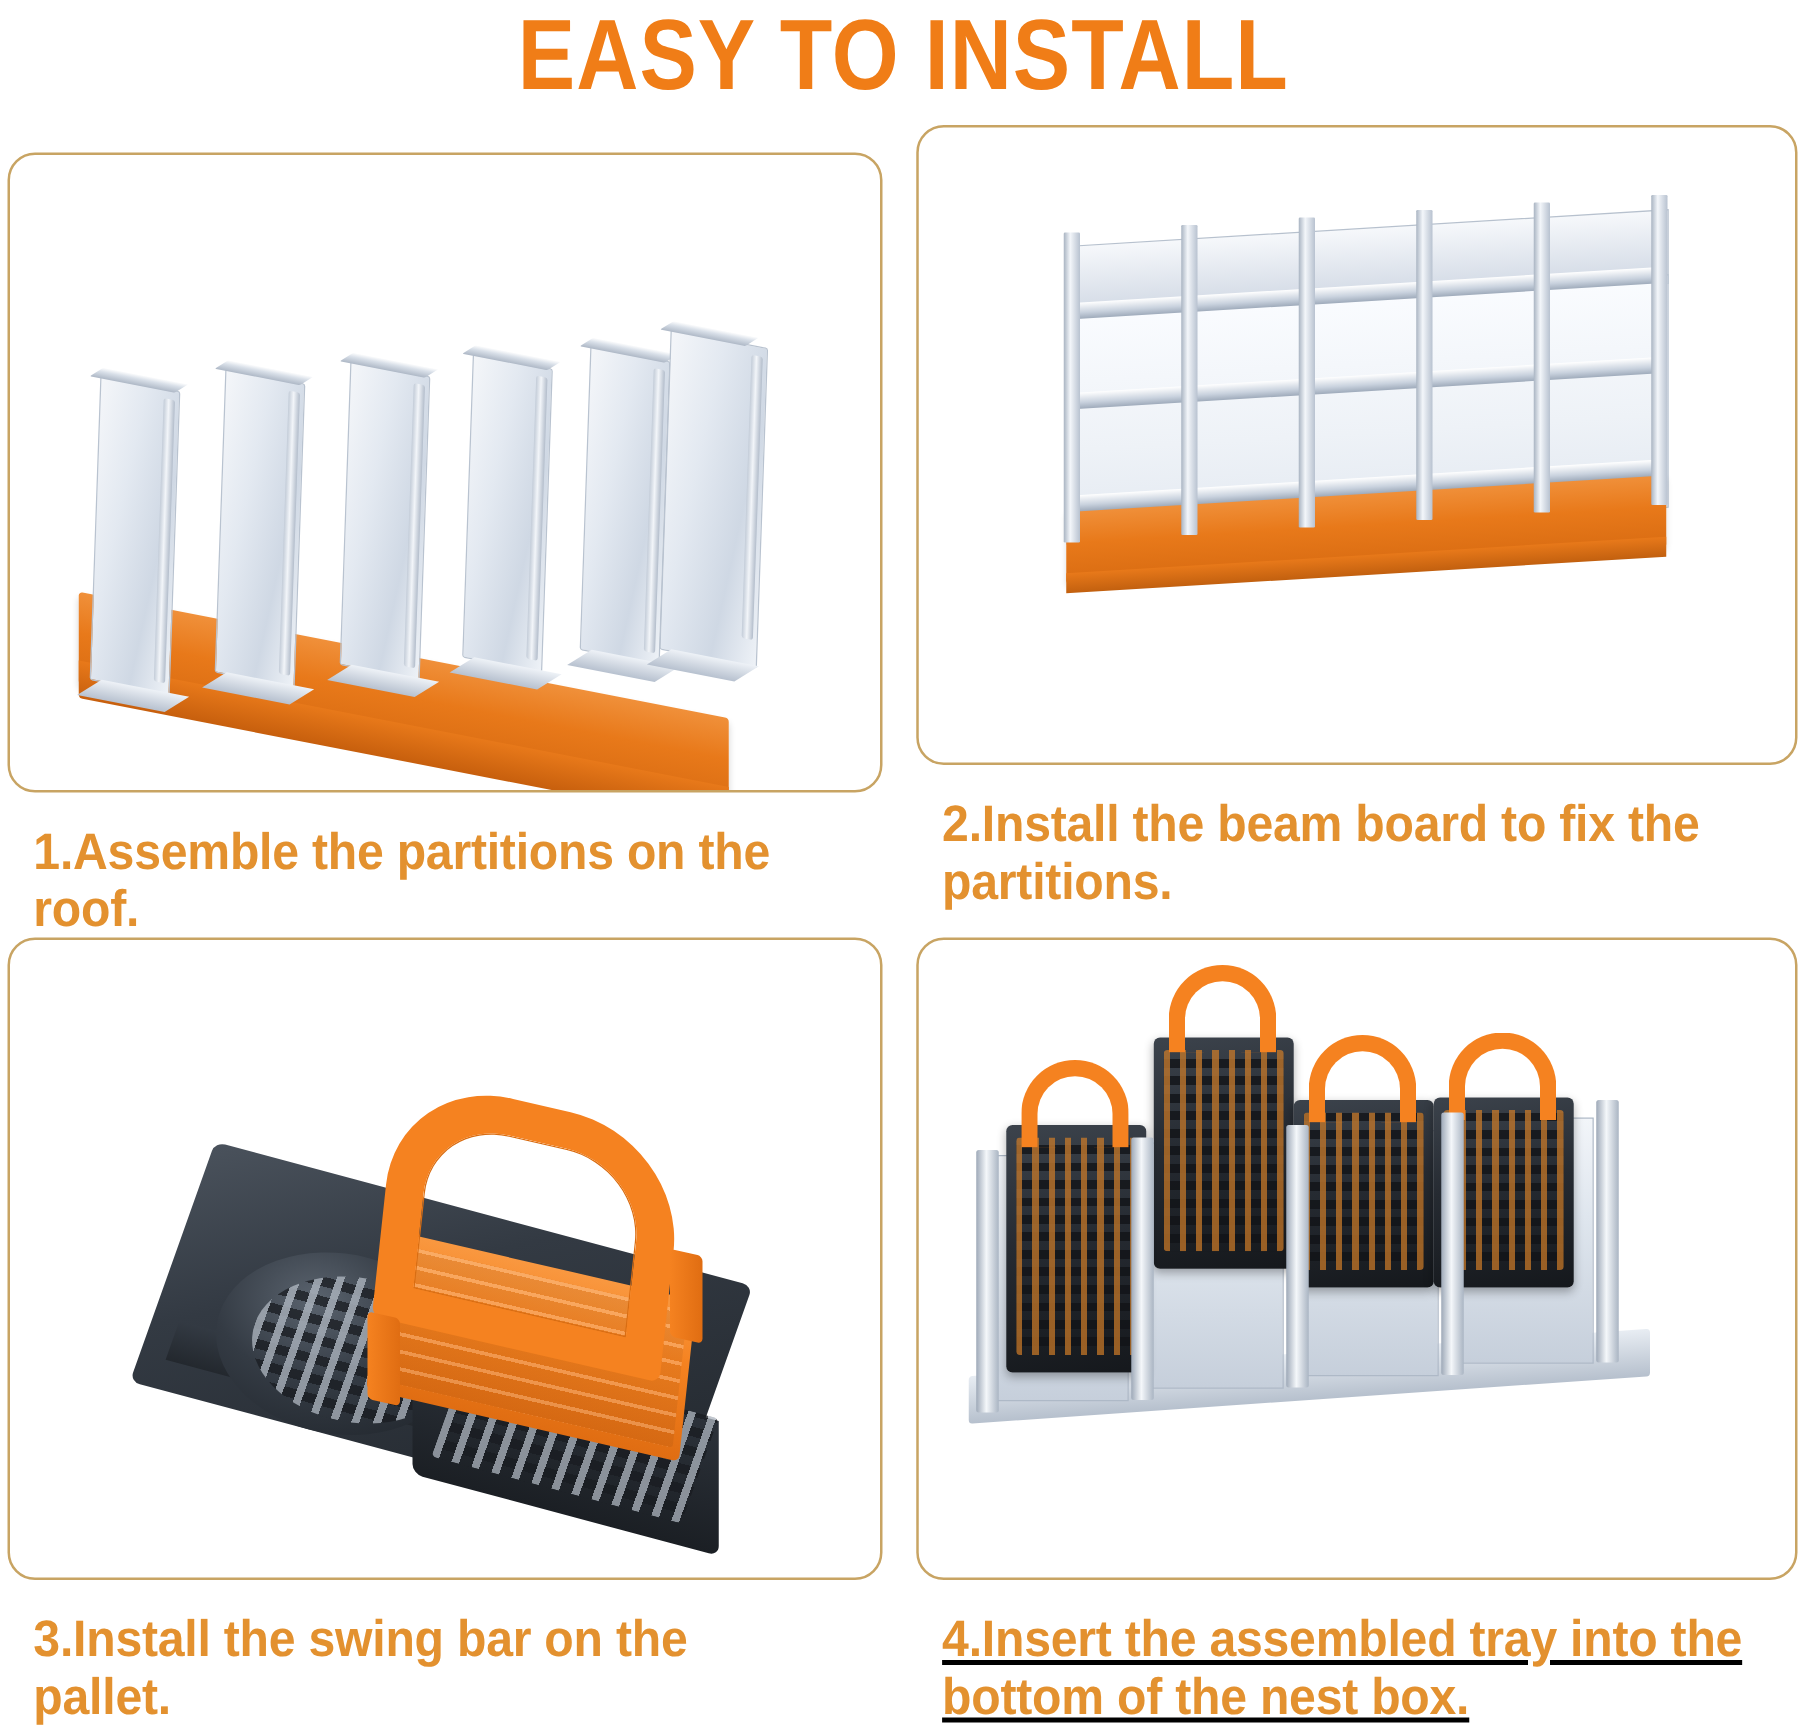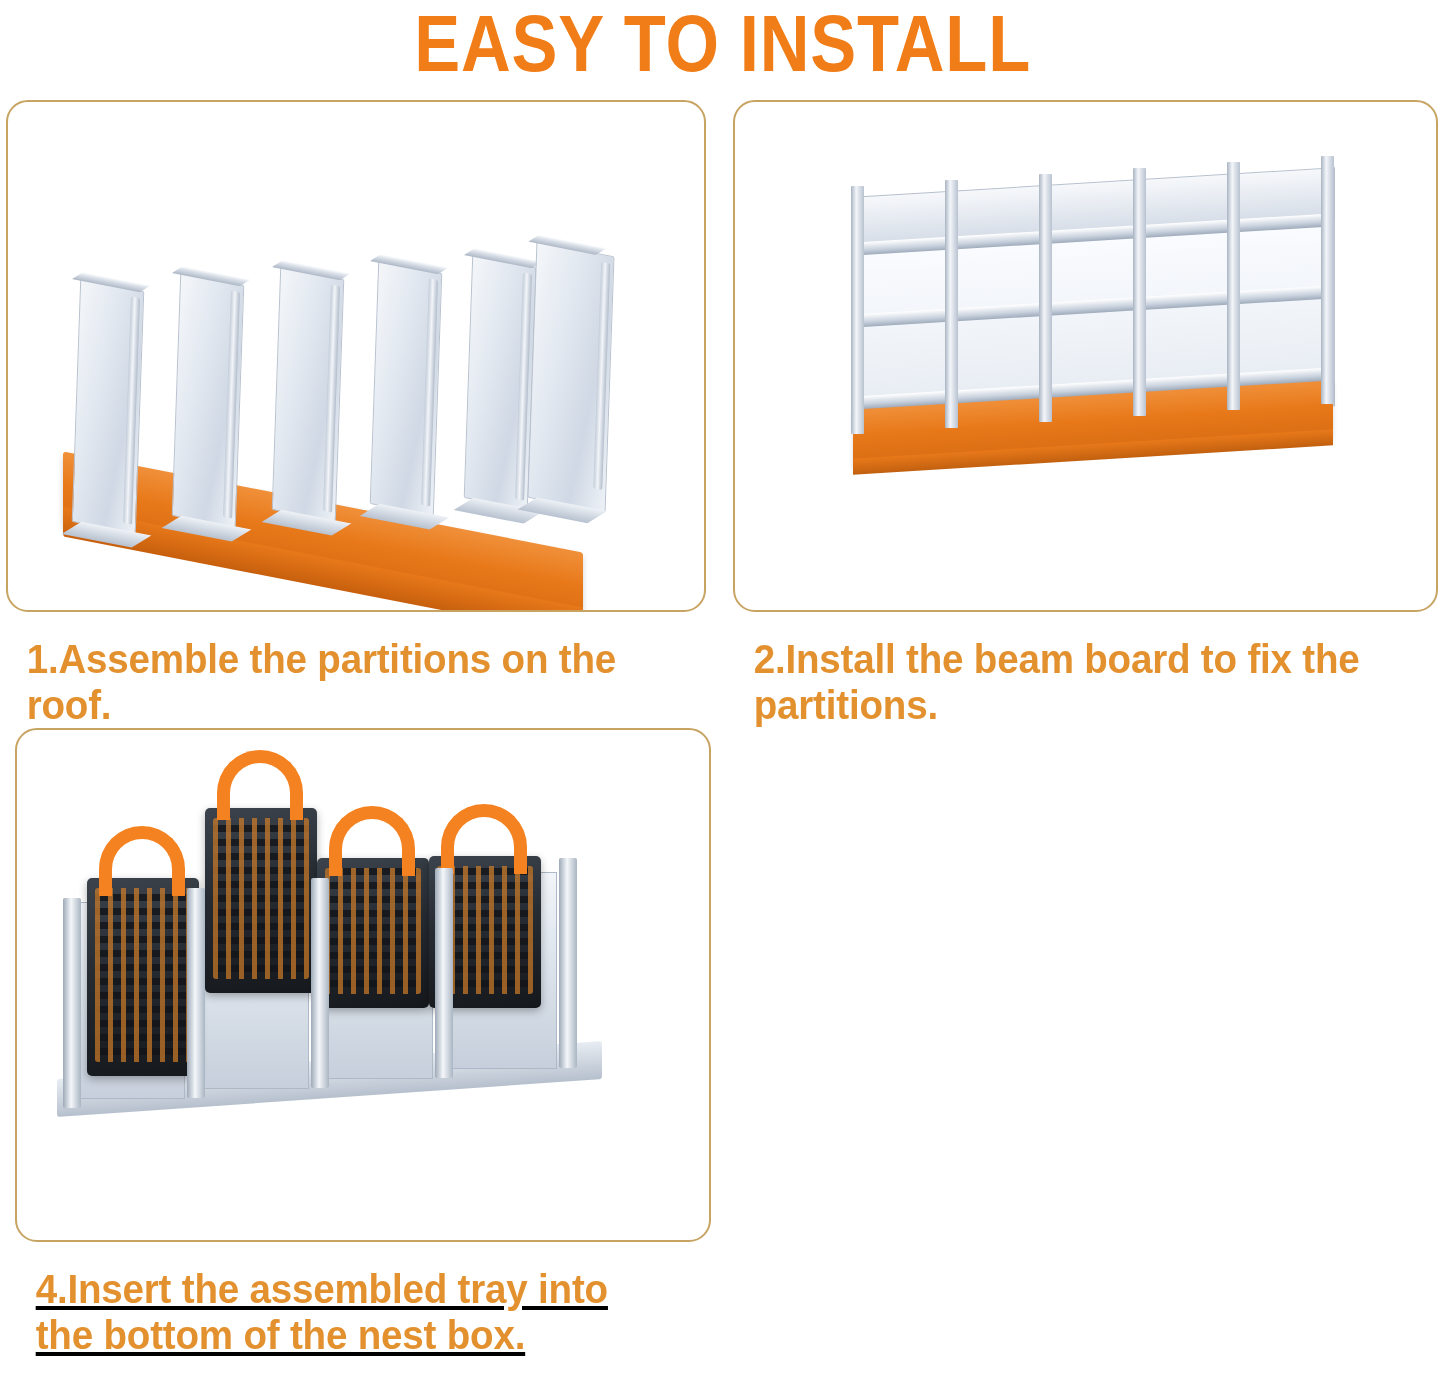--- a/index.html
+++ b/index.html
@@ -44,21 +44,21 @@
     width: 1445px;
     display: grid;
     grid-template-columns: 718px 727px;
     grid-template-rows: auto auto;
   }
   .step-cell {
     box-sizing: border-box;
     display: flex;
     flex-direction: column;
   }
-  .cell-r1c1 { padding: 0 12px 0 6px; }
+  .cell-r1c1 { padding: 0 12px 0 6px; margin-top: 22px; }
   .cell-r1c2 { padding: 0 7px 0 15px; }
   .cell-r2c1 { padding: 0 12px 0 6px; }
   .cell-r2c2 { padding: 0 7px 0 15px; text-decoration: underline; }
 
   .photo-frame {
     border: 2px solid #C8A463;
     border-radius: 22px;
     background: #ffffff;
     position: relative;
     overflow: hidden;
@@ -390,20 +390,37 @@
           <div class="p2-post" style="left:196px; top:-8px;"></div>
           <div class="p2-post" style="left:290px; top:-14px;"></div>
           <div class="p2-post" style="left:384px; top:-20px;"></div>
           <div class="p2-post" style="left:478px; top:-26px;"></div>
         </div>
       </div>
     </div>
     <div class="caption">2.Install the beam board to fix the partitions.</div>
   </div>
 
+  <div class="step-cell cell-r2c1">
+    <div class="photo-frame frame-row2">
+      <div class="scene">
+        <div class="p3-tray-top"></div>
+        <div class="p3-tray-side2"></div>
+        <div class="p3-bowl"></div>
+        <div class="p3-perf p3-perf-a"></div>
+        <div class="p3-tray-side"></div>
+        <div class="p3-perf p3-perf-b"></div>
+        <div class="p3-handle-plate"></div>
+        <div class="p3-handle-outer"></div>
+        <div class="p3-clip" style="left:286px; top:300px;"></div>
+        <div class="p3-clip" style="left:528px; top:250px;"></div>
+      </div>
+    </div>
+    <div class="caption">3.Install the swing bar on the pallet.</div>
+  </div>
 
   <div class="step-cell cell-r2c2">
     <div class="photo-frame frame-row2">
       <div class="scene">
         <div class="p4-frame-base"></div>
 
         <div class="p4-cell" style="left:58px;  top:172px;"></div>
         <div class="p4-cell" style="left:182px; top:162px;"></div>
         <div class="p4-cell" style="left:306px; top:152px;"></div>
         <div class="p4-cell" style="left:430px; top:142px;"></div>

